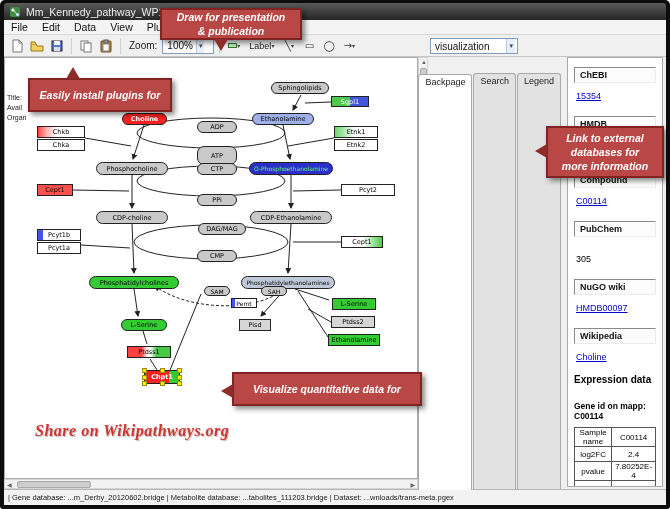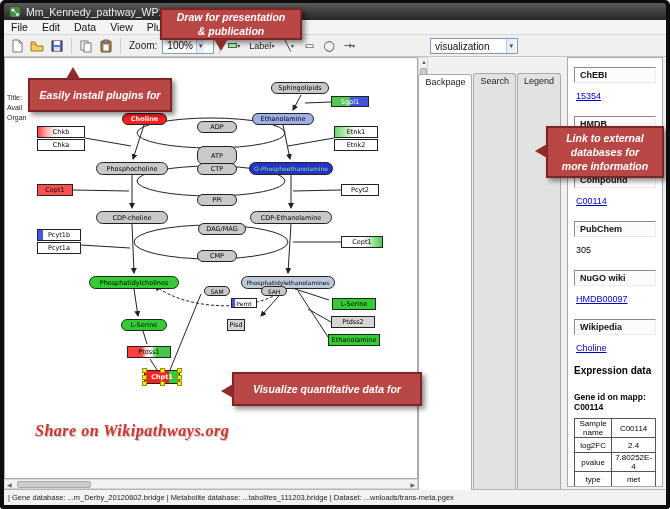--- a/index.html
+++ b/index.html
@@ -50,21 +50,21 @@
   .hd{position:absolute;width:5px;height:5px;background:#ffee00;border:1px solid #a08c00}
   .sharetext{position:absolute;left:30px;top:364px;font:bold italic 16px "Liberation Serif",serif;color:#d23430;text-shadow:1px 1px 1px #bbb;letter-spacing:.5px}
   
   .rpanel{flex:1;background:#f0f0f0;border-left:1px solid #b9b9b9;display:flex;flex-direction:row}
   .rtabs{display:flex;gap:1px;margin:16px 3px 0;font-size:9px;color:#222}
   .rtab{padding:2px 6px 3px;background:#e2e2e2;border:1px solid #a9a9a9;border-bottom:none;border-radius:3px 3px 0 0;cursor:default}
   .rtab.active{background:#fff;position:relative;top:1px}
   .rcontent{flex:1;background:#fff;border:1px solid #a9a9a9;margin:0 3px 2px;padding:6px 6px 0;overflow:hidden}
   .bp-header{display:inline-block;min-width:82px;border:1px solid;border-color:#8a8a8a #ececec #ececec #8a8a8a;background:#fcfcfc;padding:2px 5px;font-weight:bold;font-size:9px;color:#111}
   .bp-link{display:block;font-size:9px;color:#0000cc;text-decoration:underline;margin:8px 0 12px 2px;cursor:pointer}
-  .bp-plain{display:block;font-size:9px;color:#000;margin:8px 0 12px 2px}
+  .bp-plain{display:block;font-size:9px;color:#000;margin:17px 0 12px 2px}
   .exp-title{font-size:10px;font-weight:bold;margin-top:6px;color:#000}
   .geneid{font-size:8.5px;font-weight:bold;margin-top:16px;color:#000}
   .exp-table{border-collapse:collapse;margin-top:6px;font-size:8px;color:#000}
   .exp-table td{border:1px solid #555;height:15px;text-align:center;padding:0 2px}
   .exp-table td:first-child{width:70px}
   .exp-table td:last-child{width:56px}
   .statusbar{height:16px;background:#f2f2f2;border-top:1px solid #b5b5b5;font-size:7.5px;color:#222;line-height:15px;padding:0 4px;white-space:nowrap;overflow:hidden}
   
   .callout{position:absolute;background:#b94745;border:2px solid #7f2423;color:#fff;font:bold italic 10.5px "Liberation Sans",sans-serif;text-align:center;display:flex;flex-direction:column;justify-content:center;line-height:14px;box-shadow:3px 3px 5px rgba(0,0,0,.45);z-index:50}
   .ptr{position:absolute;width:0;height:0}
@@ -218,34 +218,34 @@
           <div class="pnode pill gray" style="left:192px;top:88px;width:40px;height:19px">ATP</div>
           <div class="pnode grad-red" style="left:32px;top:68px;width:48px;height:12px">Chkb</div>
           <div class="pnode" style="left:32px;top:81px;width:48px;height:12px">Chka</div>
           <div class="pnode grad-green-left" style="left:329px;top:68px;width:44px;height:12px">Etnk1</div>
           <div class="pnode" style="left:329px;top:81px;width:44px;height:12px">Etnk2</div>
           <div class="pnode pill gray" style="left:91px;top:104px;width:72px;height:13px">Phosphocholine</div>
           <div class="pnode pill blue" style="left:244px;top:104px;width:84px;height:13px">O-Phosphoethanolamine</div>
           <div class="pnode pill gray" style="left:192px;top:105px;width:40px;height:12px">CTP</div>
           <div class="pnode pill gray" style="left:192px;top:136px;width:40px;height:12px">PPi</div>
           <div class="pnode redbox" style="left:32px;top:126px;width:36px;height:12px">Cept1</div>
-          <div class="pnode" style="left:336px;top:126px;width:38px;height:12px">Pcyt2</div>
+          <div class="pnode" style="left:336px;top:126px;width:54px;height:12px">Pcyt2</div>
           <div class="pnode pill gray" style="left:91px;top:153px;width:72px;height:13px">CDP-choline</div>
           <div class="pnode pill gray" style="left:245px;top:153px;width:82px;height:13px">CDP-Ethanolamine</div>
           <div class="pnode pill gray" style="left:193px;top:165px;width:48px;height:12px">DAG/MAG</div>
           <div class="pnode bluestrip" style="left:32px;top:171px;width:44px;height:12px">Pcyt1b</div>
           <div class="pnode" style="left:32px;top:184px;width:44px;height:12px">Pcyt1a</div>
           <div class="pnode grad-green-right" style="left:336px;top:178px;width:42px;height:12px">Cept1</div>
           <div class="pnode pill gray" style="left:192px;top:192px;width:40px;height:12px">CMP</div>
           <div class="pnode pill green" style="left:84px;top:218px;width:90px;height:13px">Phosphatidylcholines</div>
           <div class="pnode pill grayblue" style="left:236px;top:218px;width:94px;height:13px">Phosphatidylethanolamines</div>
           <div class="pnode pill gray" style="left:199px;top:228px;width:26px;height:10px;font-size:6px">SAM</div>
           <div class="pnode pill gray" style="left:256px;top:228px;width:26px;height:10px;font-size:6px">SAH</div>
           <div class="pnode bluestrip" style="left:226px;top:240px;width:26px;height:10px;font-size:6px">Pemt</div>
-          <div class="pnode graylight" style="left:222px;top:261px;width:18px;height:12px">Pisd</div>
+          <div class="pnode graylight" style="left:234px;top:261px;width:32px;height:12px">Pisd</div>
           <div class="pnode pill green" style="left:116px;top:261px;width:46px;height:12px">L-Serine</div>
           <div class="pnode green" style="left:327px;top:240px;width:44px;height:12px">L-Serine</div>
           <div class="pnode graylight" style="left:326px;top:258px;width:44px;height:12px">Ptdss2</div>
           <div class="pnode green" style="left:323px;top:276px;width:52px;height:12px">Ethanolamine</div>
           <div class="pnode grad-rg" style="left:122px;top:288px;width:44px;height:12px">Ptdss1</div>
 
           <div class="selwrap" style="left:139px;top:312px;width:36px;height:14px">
             <span class="sel-label">Chpt1</span>
             <span class="hd" style="left:-3px;top:-3px"></span>
             <span class="hd" style="left:15px;top:-3px"></span>

